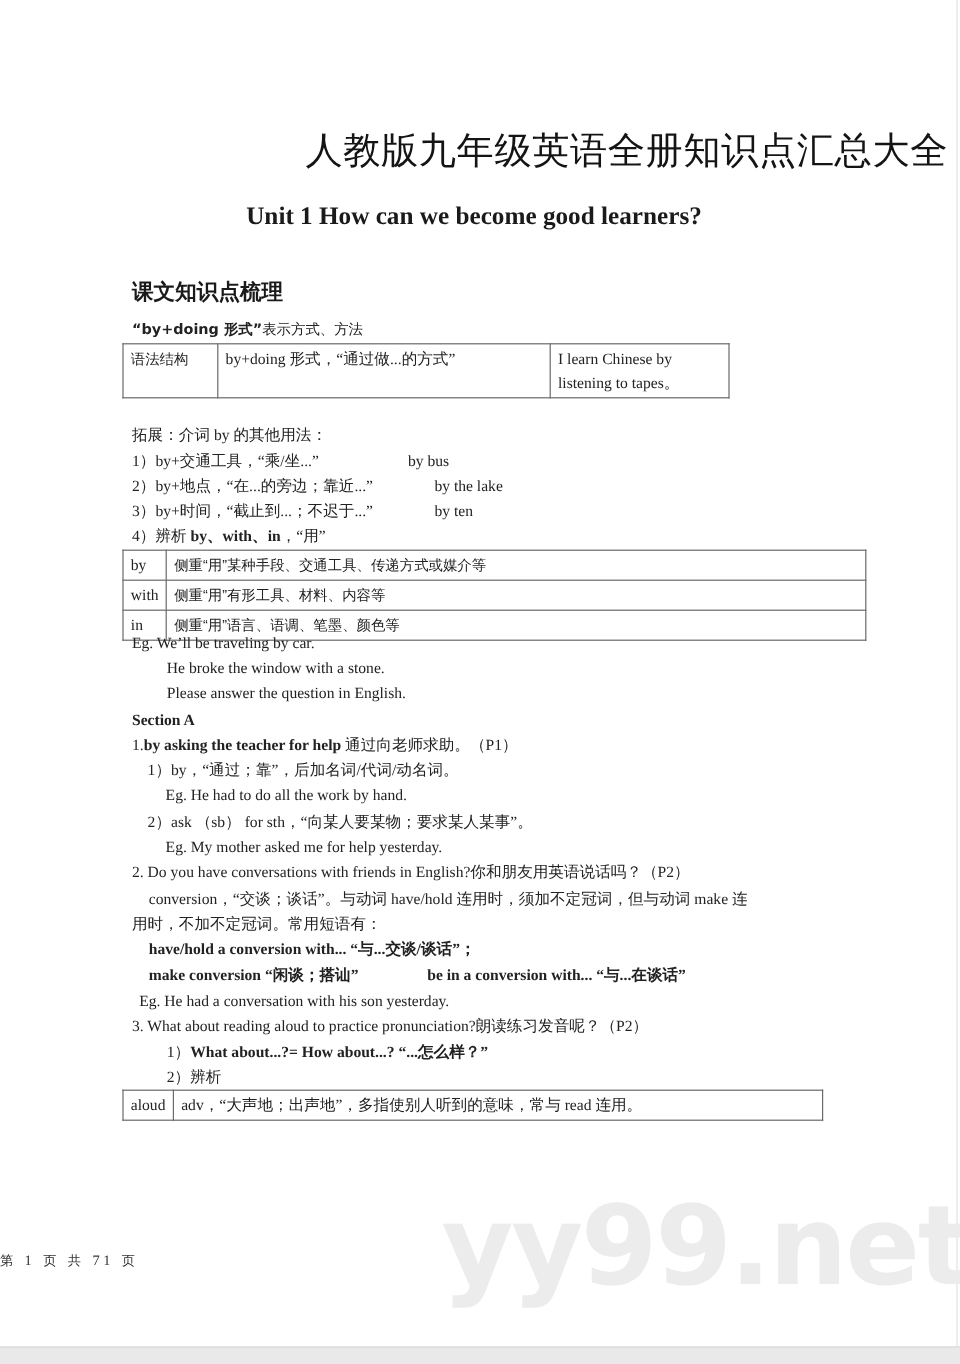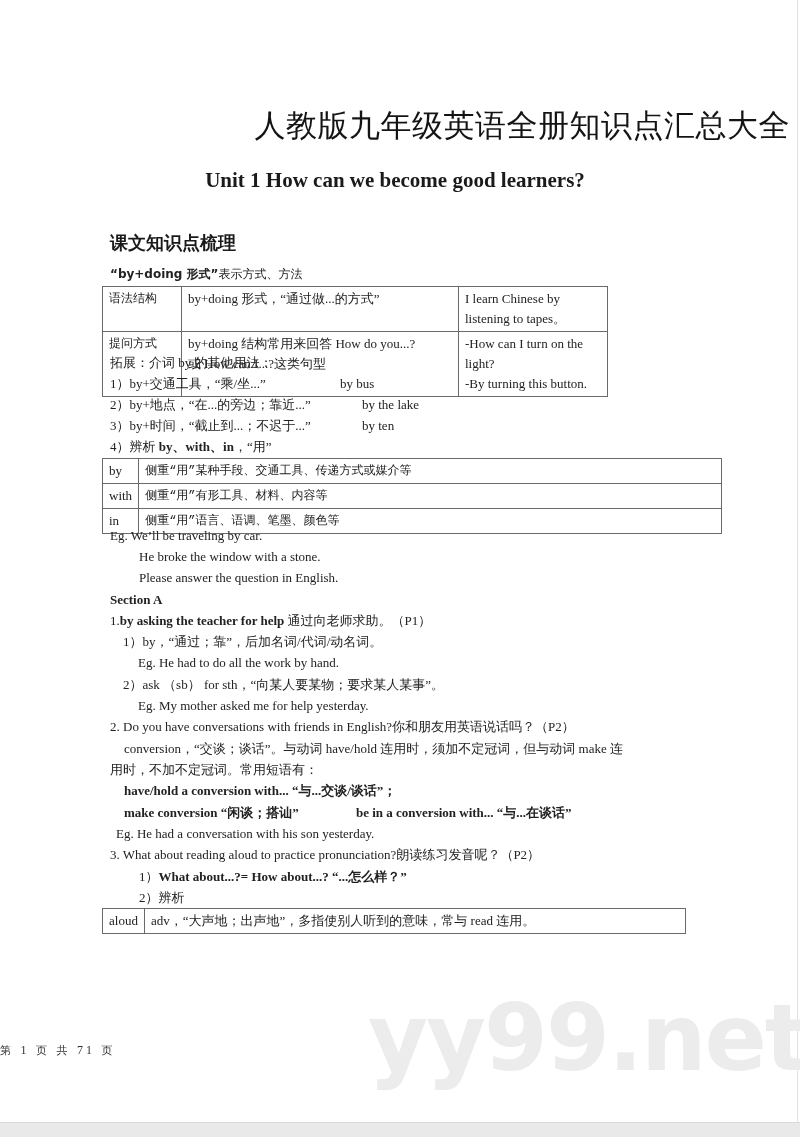--- a/index.html
+++ b/index.html
@@ -26,21 +26,21 @@
   .unit {
     left: 0; width: 790px; text-align: center; top: 168px;
     font-size: 21px; font-weight: bold; color: #1a1a1a;
   }
   .h2 {
     left: 110px; top: 231px; font-size: 18px; font-weight: bold;
     font-family: "DejaVu Sans", sans-serif;
   }
   .line { font-size: 13px; line-height: 16px; color: #222; }
   .b { font-weight: bold; }
-  .zh { font-family: Liberation Mono, monospace; font-size: 12px; }
+  .zh { font-family: Liberation Sans, sans-serif; font-size: 12px; }
   .zhb { font-family: "DejaVu Sans", sans-serif; font-size: 12px; font-weight: bold; }
 
   table.grid {
     position: absolute; border-collapse: collapse;
     font-size: 13px; color: #222;
   }
   table.grid td {
     border: 1px solid #6a6a6a; padding: 2px 6px; vertical-align: top;
     line-height: 20px;
   }
@@ -81,31 +81,20 @@
     <colgroup>
         <col style="width:79px">
         <col style="width:277px">
         <col>
       </colgroup>
     <tbody>
         <tr>
       <td class="zh">语法结构</td>
       <td><span>by+doing 形式，“通过做...的方式”</span></td>
       <td><span>I learn Chinese by listening to tapes。</span></td>
-    </tr>
-    <tr>
-      <td class="zh">提问方式</td>
-      <td>
-        <div>by+doing 结构常用来回答 How do you...?</div>
-        <div>或 How can I...?这类句型</div>
-      </td>
-      <td>
-        <div>-How can I turn on the light?</div>
-        <div>-By turning this button.</div>
-      </td>
     </tr>
   </tbody>
     </table>
 
   <div class="abs line" style="left:110px; top:355px;">拓展：介词 by 的其他用法：</div>
   <div class="abs line" style="left:110px; top:376px;">1）by+交通工具，“乘/坐...”</div>
   <div class="abs line" style="left:320px; top:376px;padding-left:20px;">by bus</div>
   <div class="abs line" style="left:110px; top:397px;text-align:right;">2）by+地点，“在...的旁边；靠近...”</div>
   <div class="abs line" style="left:362px; top:397px;">by the lake</div>
   <div class="abs line" style="left:110px; top:418px;">3）by+时间，“截止到...；不迟于...”</div>

